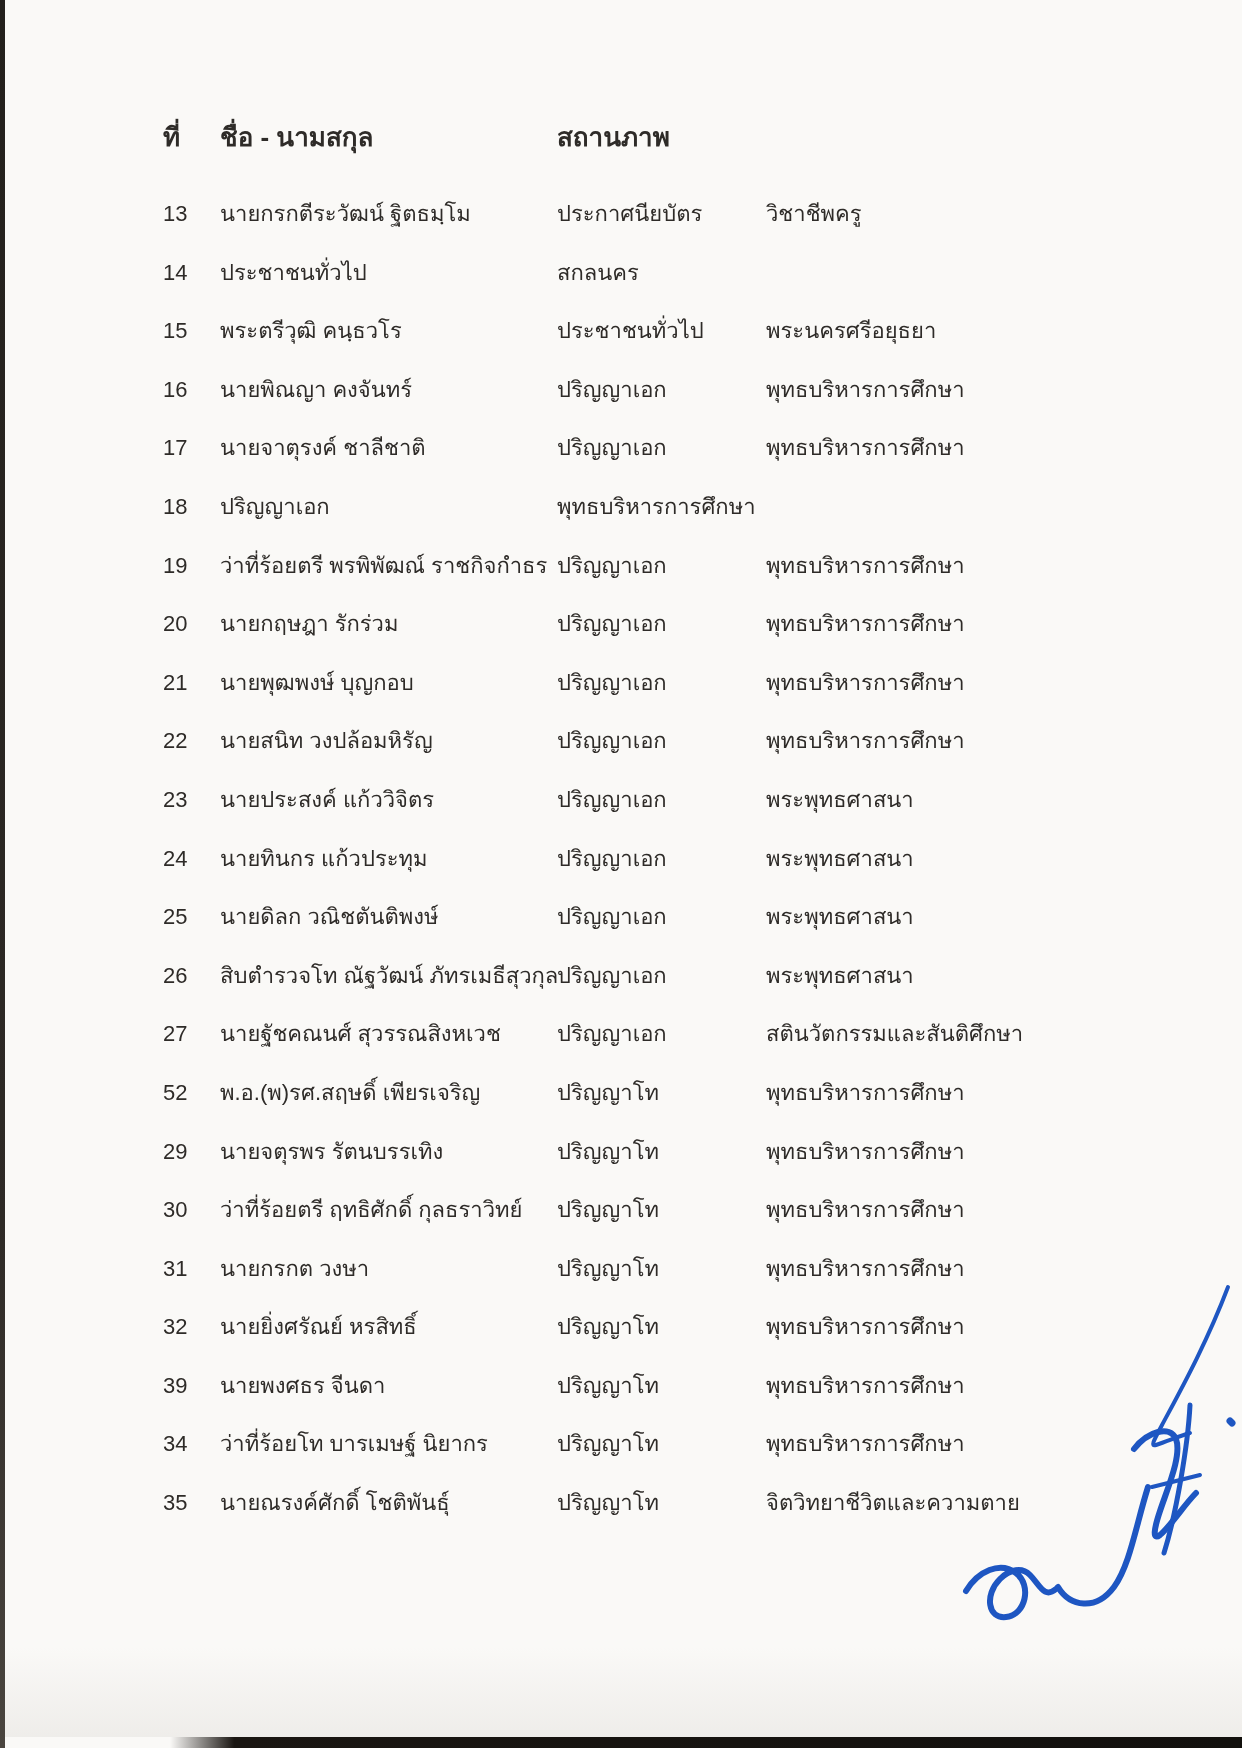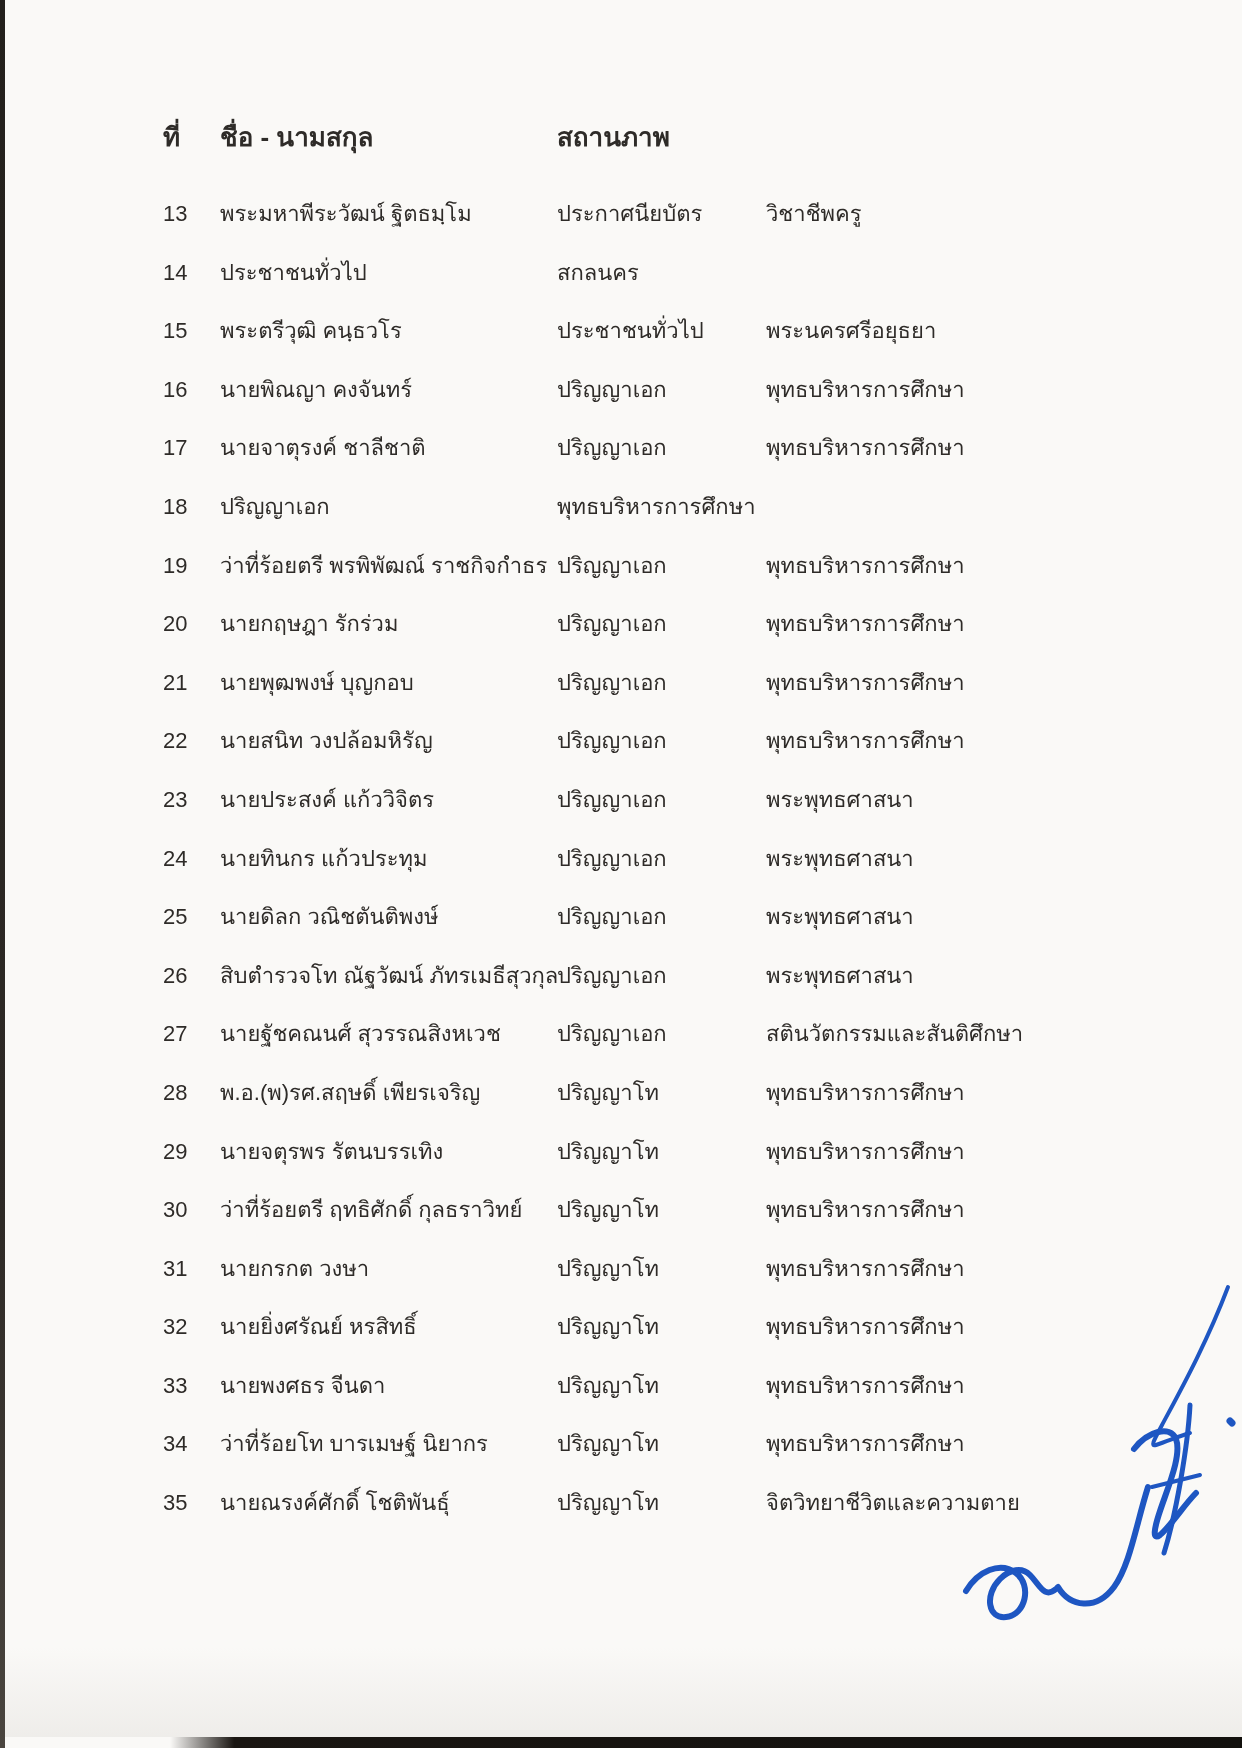--- a/index.html
+++ b/index.html
@@ -59,21 +59,21 @@
 
   <div class="table">
     <div class="row header">
       <span class="cell">ที่</span>
       <span class="cell">ชื่อ - นามสกุล</span>
       <span class="cell">สถานภาพ</span>
     </div>
     <div id="rows">
   <div class="row">
     <span class="cell">13</span>
-    <span class="cell">พระมหาพีระวัฒน์ ฐิตธมฺโม</span>
+    <span class="cell">นายกรกตีระวัฒน์ ฐิตธมฺโม</span>
     <span class="cell">ประกาศนียบัตร</span>
     <span class="cell">วิชาชีพครู</span>
   </div>
 
   <div class="row">
     <span class="cell">14</span>
     <span class="cell">ประชาชนทั่วไป</span>
     <span class="cell">สกลนคร</span>
   </div>
 
@@ -161,21 +161,21 @@
   </div>
 
   <div class="row">
     <span class="cell">27</span>
     <span class="cell">นายฐัชคณนศ์ สุวรรณสิงหเวช</span>
     <span class="cell">ปริญญาเอก</span>
     <span class="cell">สตินวัตกรรมและสันติศึกษา</span>
   </div>
 
   <div class="row">
-    <span class="cell">28</span>
+    <span class="cell">52</span>
     <span class="cell">พ.อ.(พ)รศ.สฤษดิ์ เพียรเจริญ</span>
     <span class="cell">ปริญญาโท</span>
     <span class="cell">พุทธบริหารการศึกษา</span>
   </div>
 
   <div class="row">
     <span class="cell">29</span>
     <span class="cell">นายจตุรพร รัตนบรรเทิง</span>
     <span class="cell">ปริญญาโท</span>
     <span class="cell">พุทธบริหารการศึกษา</span>
@@ -196,21 +196,21 @@
   </div>
 
   <div class="row">
     <span class="cell">32</span>
     <span class="cell">นายยิ่งศรัณย์ หรสิทธิ์</span>
     <span class="cell">ปริญญาโท</span>
     <span class="cell">พุทธบริหารการศึกษา</span>
   </div>
 
   <div class="row">
-    <span class="cell">33</span>
+    <span class="cell">39</span>
     <span class="cell">นายพงศธร จีนดา</span>
     <span class="cell">ปริญญาโท</span>
     <span class="cell">พุทธบริหารการศึกษา</span>
   </div>
 
   <div class="row">
     <span class="cell">34</span>
     <span class="cell">ว่าที่ร้อยโท บารเมษฐ์ นิยากร</span>
     <span class="cell">ปริญญาโท</span>
     <span class="cell">พุทธบริหารการศึกษา</span>

